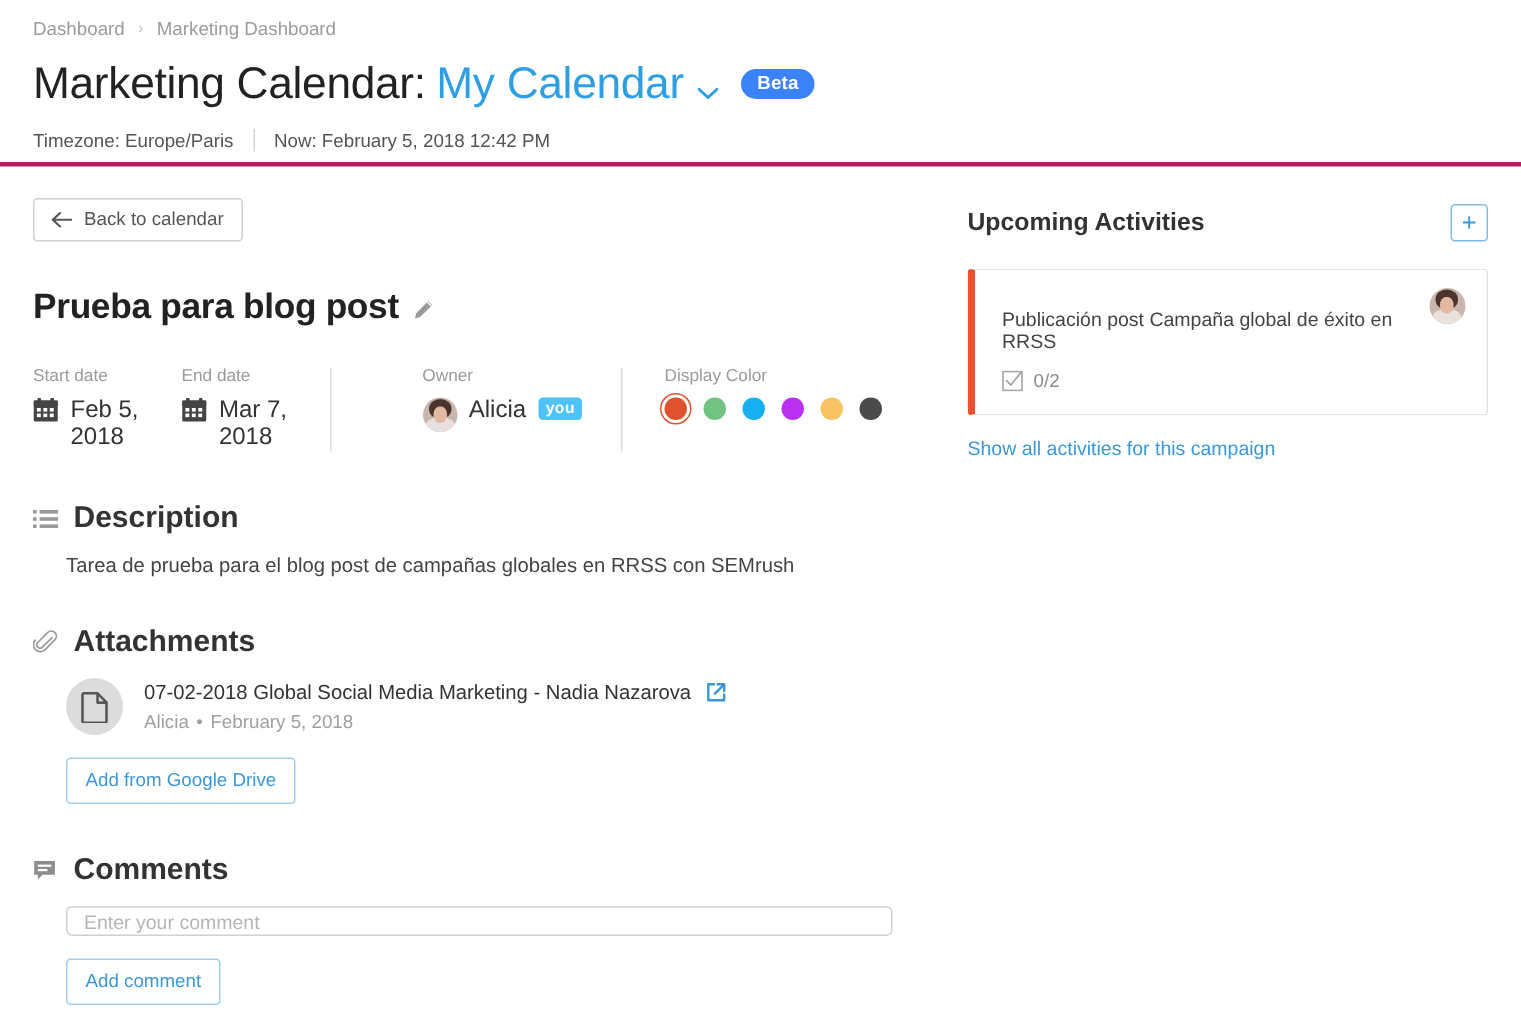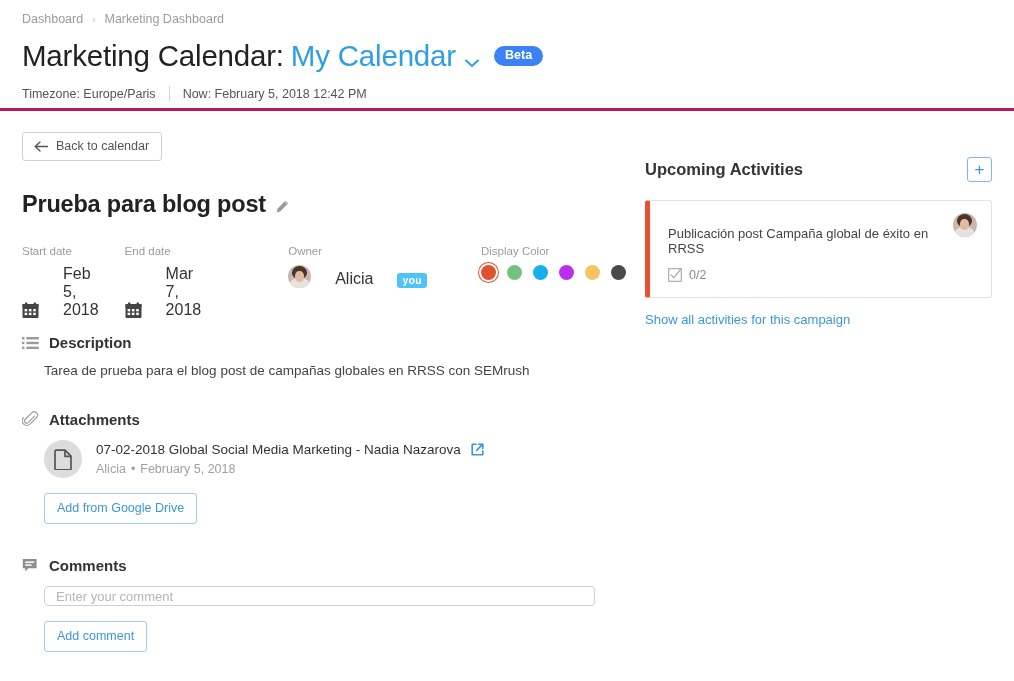--- a/index.html
+++ b/index.html
@@ -140,22 +140,22 @@
   .meta-block { padding-right: 26px; }
   .meta-block.owner { padding-left: 28px; margin-left: 33px; }
   .meta-block.color { padding-left: 28px; }
   .meta-label {
     font-size: 11.5px;
     color: #9b9b9b;
     margin-bottom: 8px;
   }
   .meta-value {
     display: flex;
-    align-items: flex-end;
-    gap: 24px;
+    align-items: flex-start;
+    gap: 8px;
     font-size: 16px;
     color: #333333;
   }
   .meta-divider {
     width: 1px;
     background: #dcdcdc;
     align-self: stretch;
     margin-top: 0;
   }
   .avatar {
@@ -210,21 +210,21 @@
   }
 
   
   .section { margin-top: 33px; }
   .section-head {
     display: flex;
     align-items: center;
     gap: 10px;
   }
   .section-title {
-    font-size: 15px;
+    font-size: 20px;
     font-weight: 600;
     color: #333333;
   }
   .section-body {
     margin-top: 12px;
     padding-left: 22px;
     font-size: 13.5px;
     color: #444444;
   }
 
@@ -283,21 +283,21 @@
     outline: none;
     display: block;
   }
   .comment-input::placeholder { color: #b5b5b5; }
 
   
   .panel-head {
     display: flex;
     align-items: center;
     justify-content: space-between;
-    margin-top: 25px;
+    margin-top: 4px;
   }
   .panel-title {
     font-size: 16.5px;
     font-weight: 600;
     color: #333333;
   }
   .add-btn {
     width: 25px; height: 25px;
     border: 1px solid #7fb9e6;
     border-radius: 3px;

